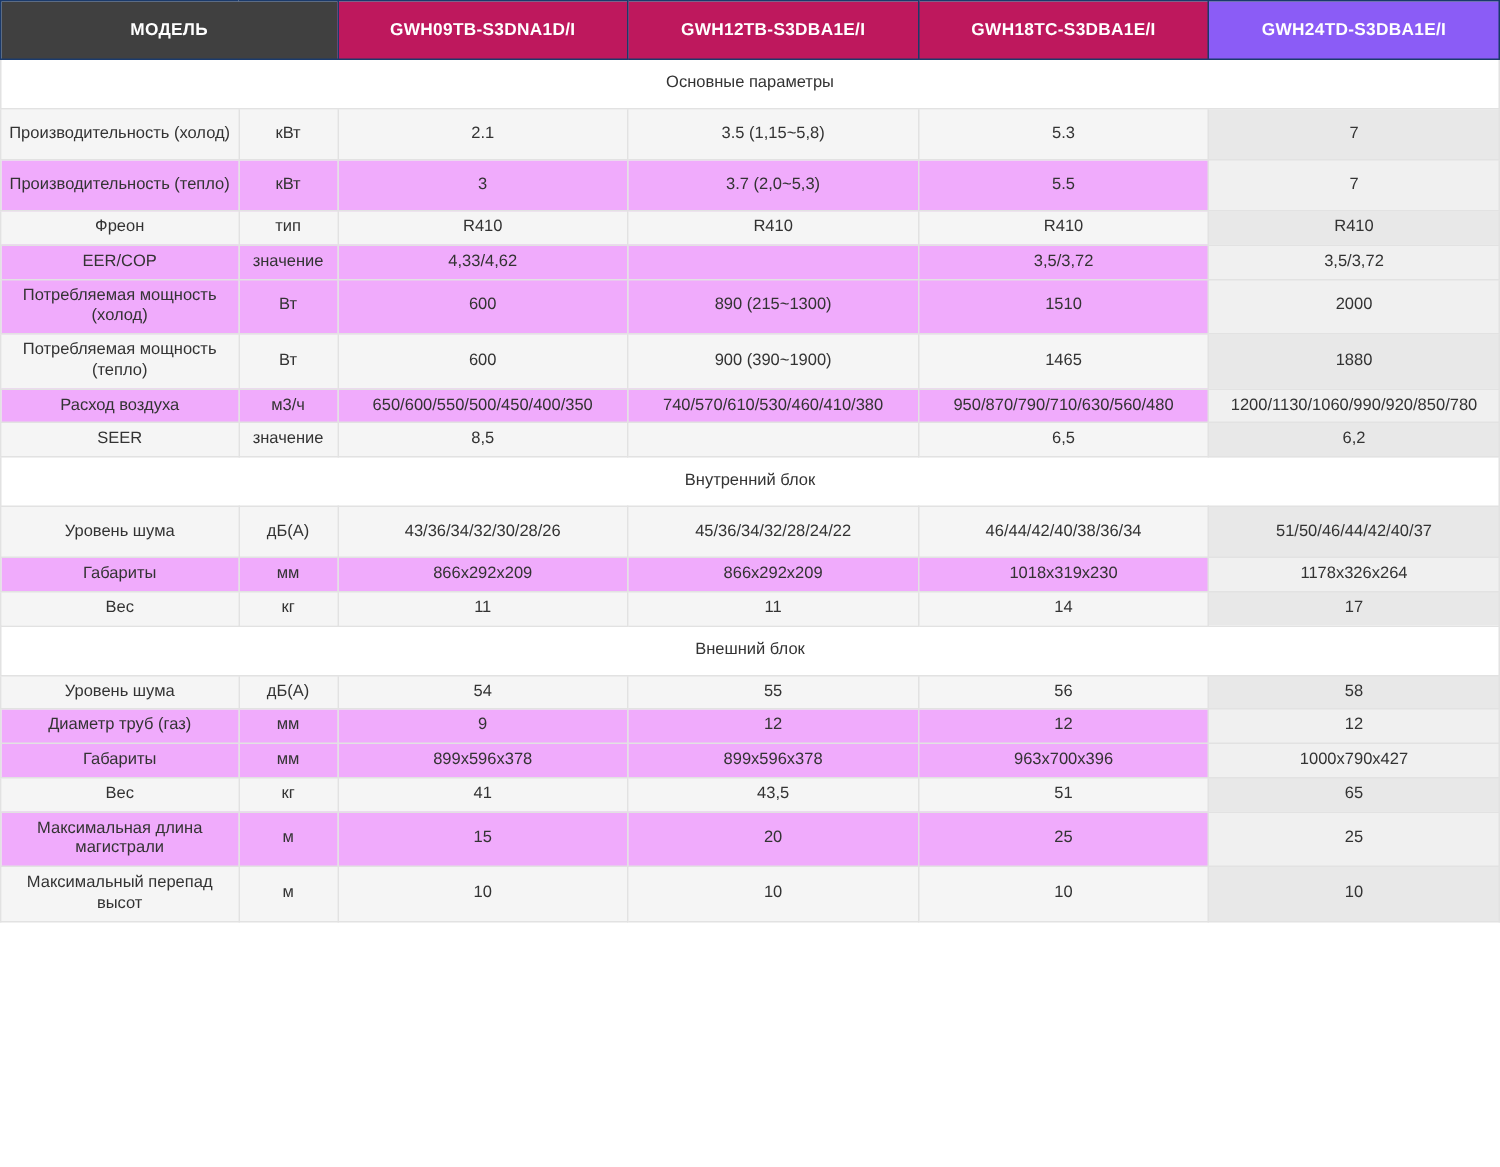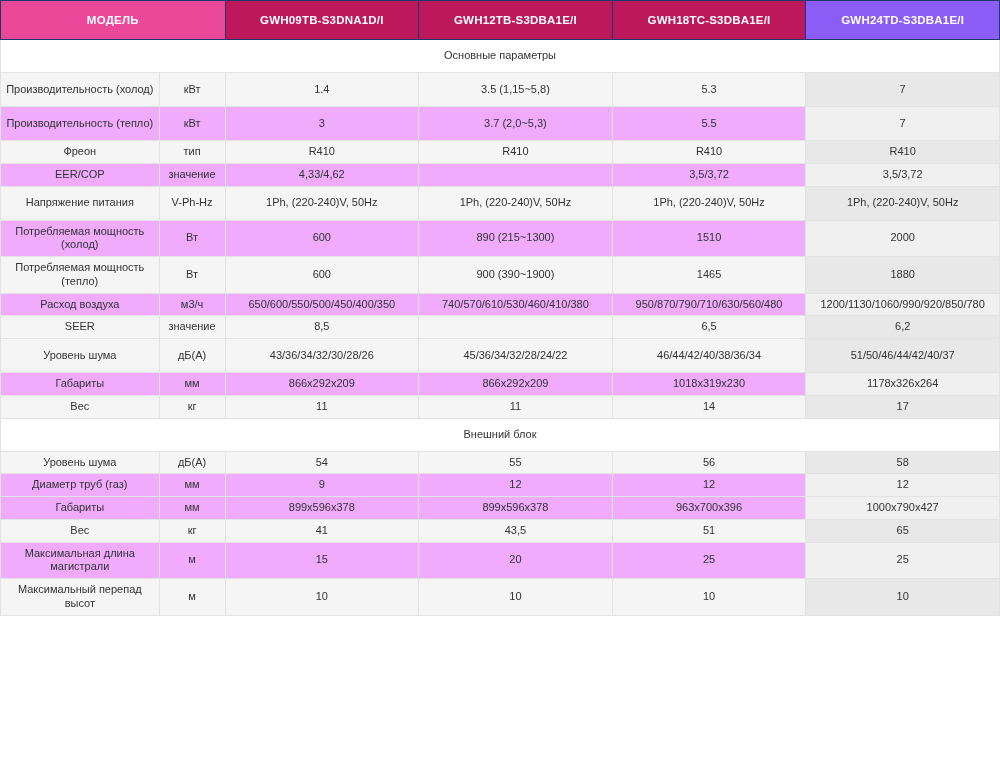--- a/index.html
+++ b/index.html
@@ -34,21 +34,21 @@
     background: #be185d;
     color: #ffffff;
     font-weight: bold;
     font-size: 11.5px;
     letter-spacing: 0.2px;
     height: 26px;
     border: 1px solid #1b3a6b;
     padding: 6px 3px;
   }
   tr.header th.model-head {
-    background: #ec4899;
+    background: #404040;
   }
   tr.header th.last-col {
     background: #8b5cf6;
   }
   
   tr.section td {
     background: #ffffff;
     font-size: 11px;
     color: #333333;
     height: 24px;
@@ -98,21 +98,21 @@
   </thead>
   <tbody>
 
     <tr class="section">
       <td colspan="6">Основные параметры</td>
     </tr>
 
     <tr class="odd tall">
       <td class="param">Производительность (холод)</td>
       <td class="unit">кВт</td>
-      <td>1.4</td>
+      <td>2.1</td>
       <td>3.5 (1,15~5,8)</td>
       <td>5.3</td>
       <td class="hl">7</td>
     </tr>
     <tr class="even tall">
       <td class="param">Производительность (тепло)</td>
       <td class="unit">кВт</td>
       <td>3</td>
       <td>3.7 (2,0~5,3)</td>
       <td>5.5</td>
@@ -127,28 +127,20 @@
       <td class="hl">R410</td>
     </tr>
     <tr class="even">
       <td class="param">EER/COP</td>
       <td class="unit">значение</td>
       <td>4,33/4,62</td>
       <td></td>
       <td>3,5/3,72</td>
       <td class="hl">3,5/3,72</td>
     </tr>
-    <tr class="odd tall">
-      <td class="param">Напряжение питания</td>
-      <td class="unit">V-Ph-Hz</td>
-      <td>1Ph, (220-240)V, 50Hz</td>
-      <td>1Ph, (220-240)V, 50Hz</td>
-      <td>1Ph, (220-240)V, 50Hz</td>
-      <td class="hl">1Ph, (220-240)V, 50Hz</td>
-    </tr>
     <tr class="even tall">
       <td class="param">Потребляемая мощность (холод)</td>
       <td class="unit">Вт</td>
       <td>600</td>
       <td>890 (215~1300)</td>
       <td>1510</td>
       <td class="hl">2000</td>
     </tr>
     <tr class="odd tall">
       <td class="param">Потребляемая мощность (тепло)</td>
@@ -168,20 +160,23 @@
     </tr>
     <tr class="odd">
       <td class="param">SEER</td>
       <td class="unit">значение</td>
       <td>8,5</td>
       <td></td>
       <td>6,5</td>
       <td class="hl">6,2</td>
     </tr>
 
+    <tr class="section">
+      <td colspan="6">Внутренний блок</td>
+    </tr>
 
     <tr class="odd tall">
       <td class="param">Уровень шума</td>
       <td class="unit">дБ(А)</td>
       <td>43/36/34/32/30/28/26</td>
       <td>45/36/34/32/28/24/22</td>
       <td>46/44/42/40/38/36/34</td>
       <td class="hl">51/50/46/44/42/40/37</td>
     </tr>
     <tr class="even">

